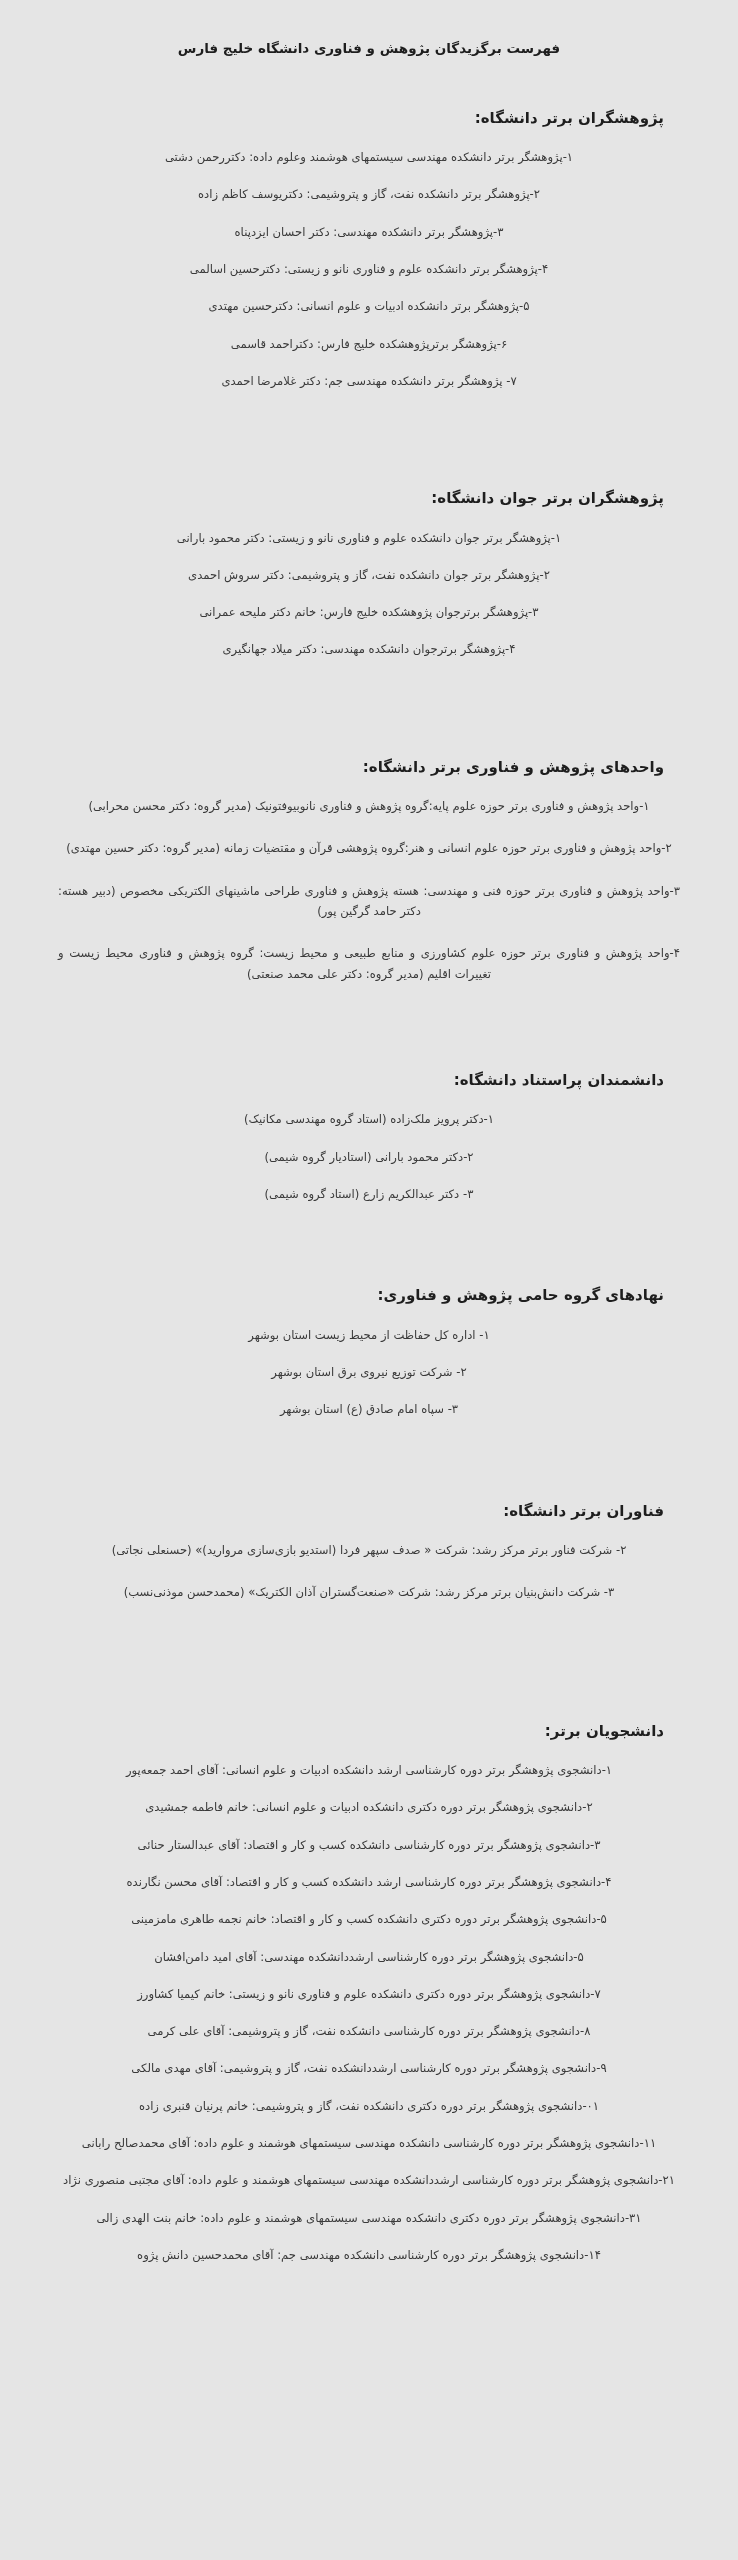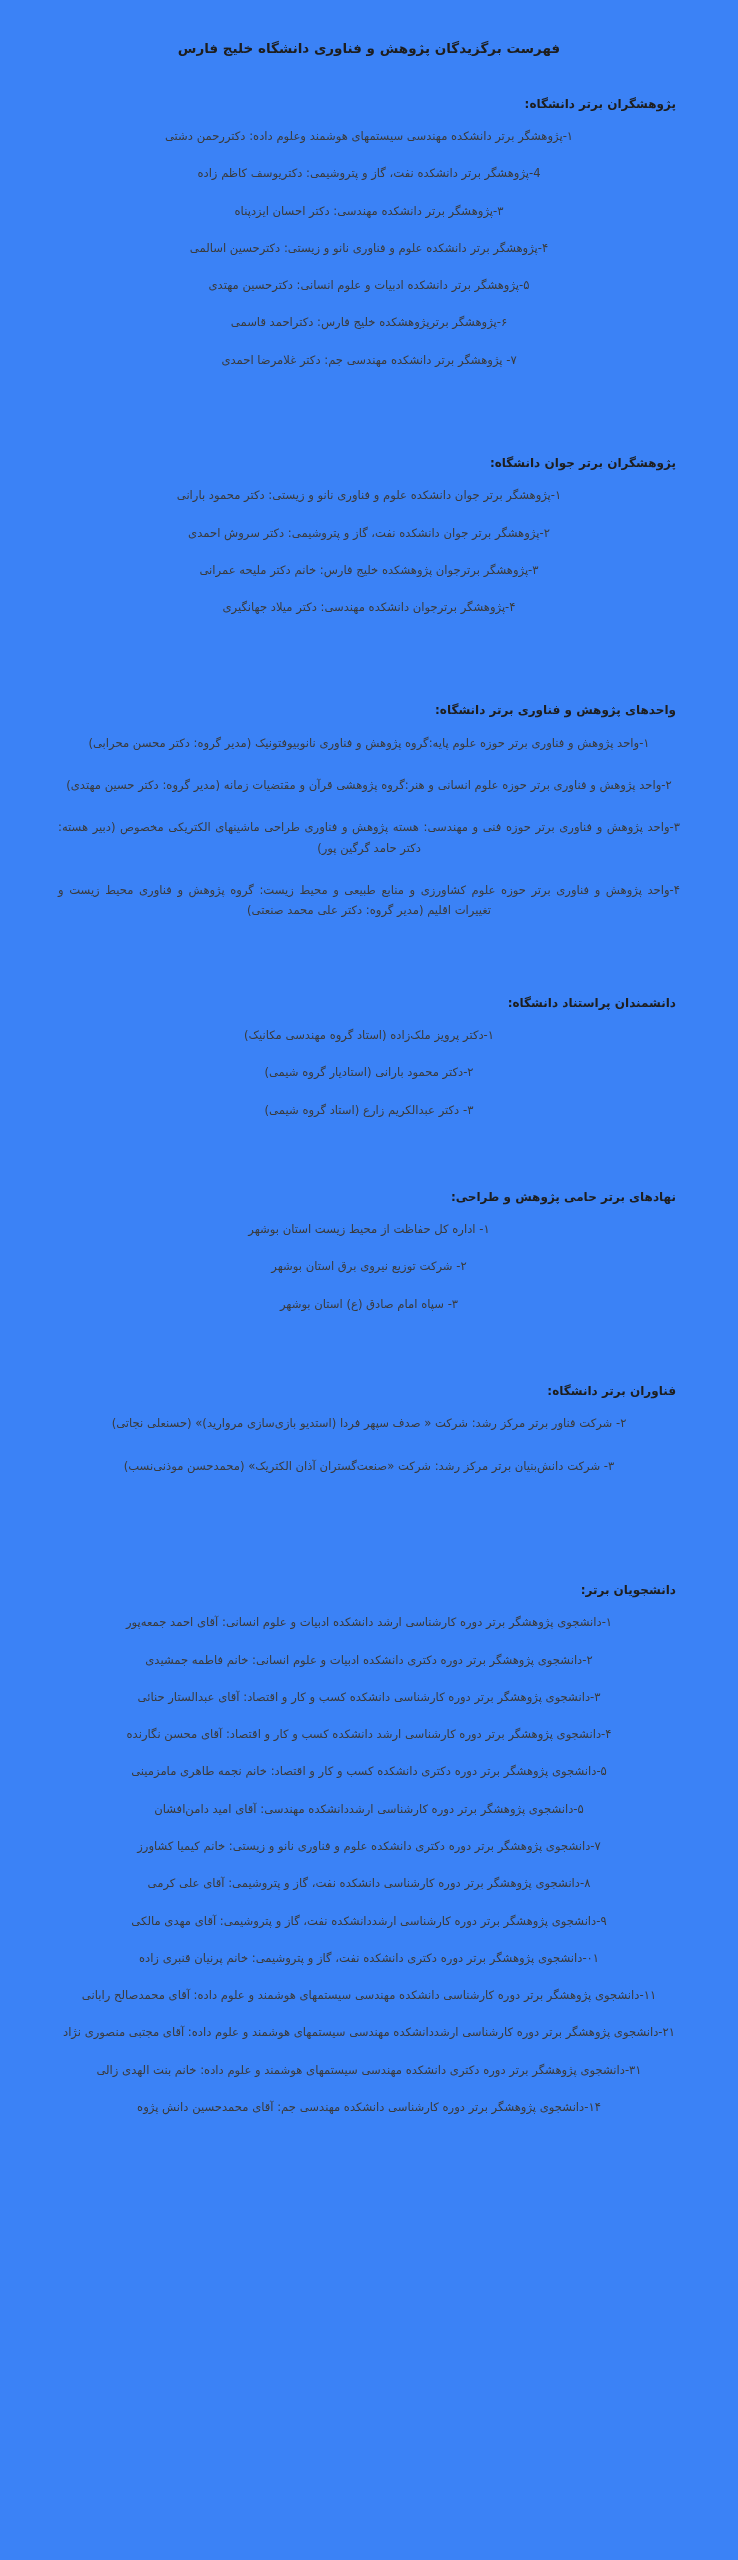--- a/index.html
+++ b/index.html
@@ -13,43 +13,43 @@
     min-height: 2560px;
     font-family: "DejaVu Sans", "Liberation Sans", sans-serif;
     color: #2b2b2b;
     direction: rtl;
   }
   .page {
     width: 738px;
     min-height: 2560px;
     box-sizing: border-box;
     padding: 22px 58px 20px 58px;
-    background: #3b82f6;
+    background: #e5e5e5;
   }
 
   .doc-title {
     text-align: center;
     font-size: 13.5px;
     font-weight: bold;
     color: #1e1e1e;
     letter-spacing: 0;
     margin: 16px 0 0 0;
     line-height: 1.6;
   }
 
   .section {
     margin: 0;
   }
 
   .section-heading {
-    font-size: 12px;
+    font-size: 15px;
     font-weight: bold;
     color: #1e1e1e;
     line-height: 1.7;
-    margin: 4px;
+    margin: 16px;
     padding: 0;
   }
 
   .item-list {
     list-style: none;
     margin: 0;
     padding: 0;
   }
 
   .item {
@@ -78,21 +78,21 @@
 <div class="page">
 
   <h1 class="doc-title">فهرست برگزیدگان پژوهش و فناوری دانشگاه خلیج فارس</h1>
 
   <div class="sp-m"></div>
 
   <section class="section">
     <h2 class="section-heading">پژوهشگران برتر دانشگاه:</h2>
     <ul class="item-list item-gap-tight">
       <li class="item">۱-پژوهشگر برتر دانشکده مهندسی سیستمهای هوشمند وعلوم داده: دکتررحمن دشتی</li>
-      <li class="item">4-پژوهشگر برتر دانشکده نفت، گاز و پتروشیمی: دکتریوسف کاظم زاده</li>
+      <li class="item">۲-پژوهشگر برتر دانشکده نفت، گاز و پتروشیمی: دکتریوسف کاظم زاده</li>
       <li class="item">۳-پژوهشگر برتر دانشکده مهندسی: دکتر احسان ایزدپناه</li>
       <li class="item">۴-پژوهشگر برتر دانشکده علوم و فناوری نانو و زیستی: دکترحسین اسالمی</li>
       <li class="item">۵-پژوهشگر برتر دانشکده ادبیات و علوم انسانی: دکترحسین مهتدی</li>
       <li class="item">۶-پژوهشگر برترپژوهشکده خلیج فارس: دکتراحمد قاسمی</li>
       <li class="item">۷- پژوهشگر برتر دانشکده مهندسی جم: دکتر غلامرضا احمدی</li>
     </ul>
   </section>
 
   <div class="sp-xl"></div>
 
@@ -125,21 +125,21 @@
     <ul class="item-list item-gap-tight">
       <li class="item">۱-دکتر پرویز ملک‌زاده (استاد گروه مهندسی مکانیک)</li>
       <li class="item">۲-دکتر محمود بارانی (استادیار گروه شیمی)</li>
       <li class="item">۳- دکتر عبدالکریم زارع (استاد گروه شیمی)</li>
     </ul>
   </section>
 
   <div class="sp-l"></div>
 
   <section class="section">
-    <h2 class="section-heading">نهادهای برتر حامی پژوهش و طراحی:</h2>
+    <h2 class="section-heading">نهادهای گروه حامی پژوهش و فناوری:</h2>
     <ul class="item-list item-gap-tight">
       <li class="item">۱- اداره کل حفاظت از محیط زیست استان بوشهر</li>
       <li class="item">۲- شرکت توزیع نیروی برق استان بوشهر</li>
       <li class="item">۳- سپاه امام صادق (ع) استان بوشهر</li>
     </ul>
   </section>
 
   <div class="sp-l"></div>
 
   <section class="section">

